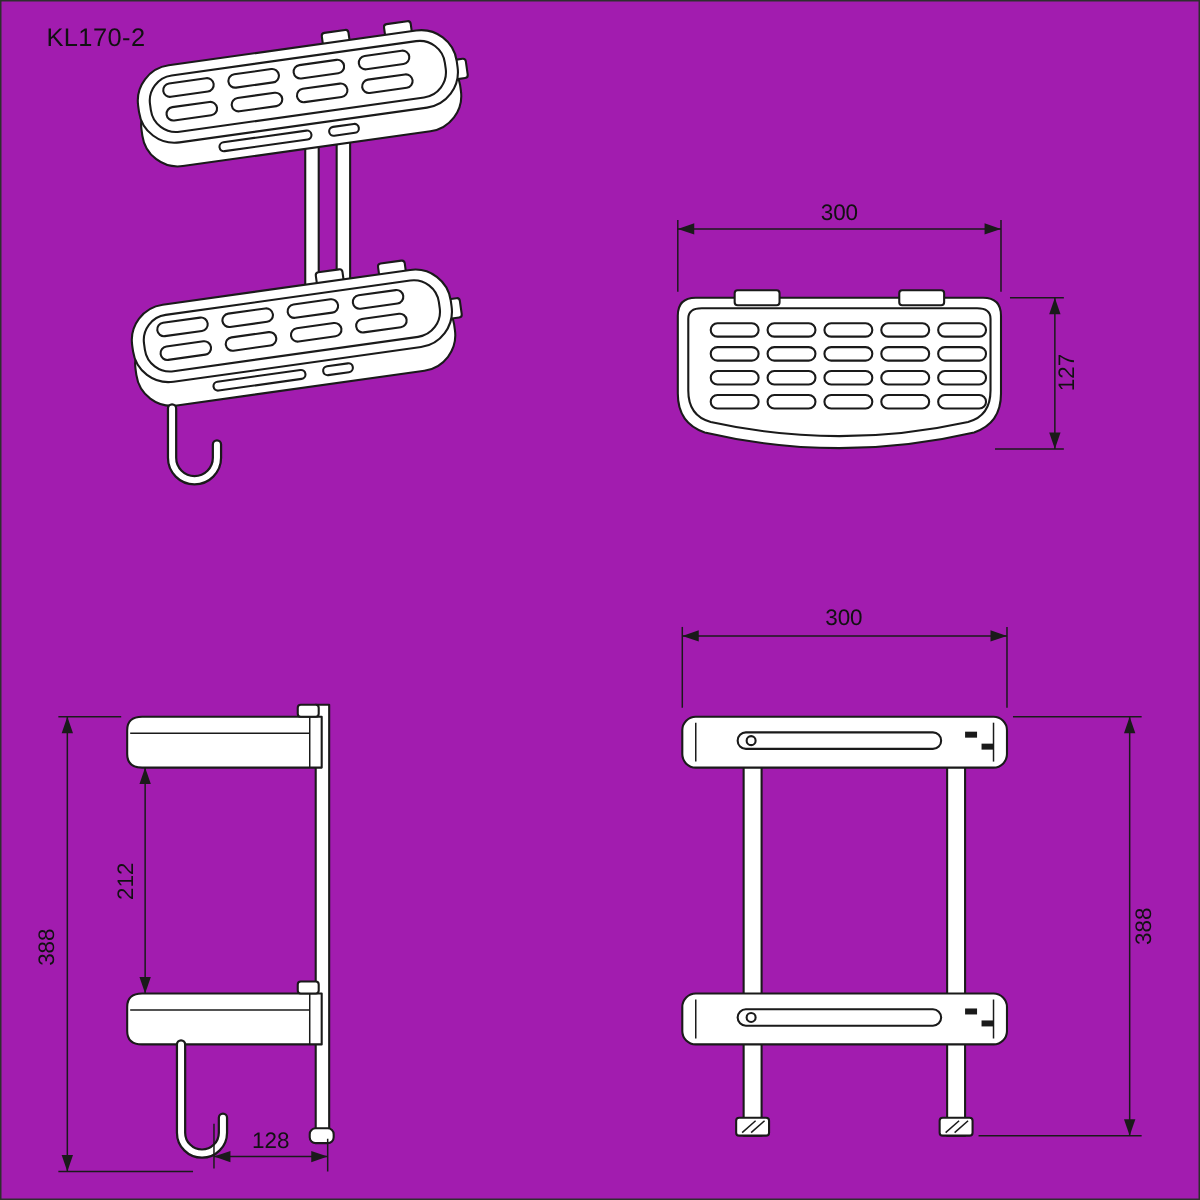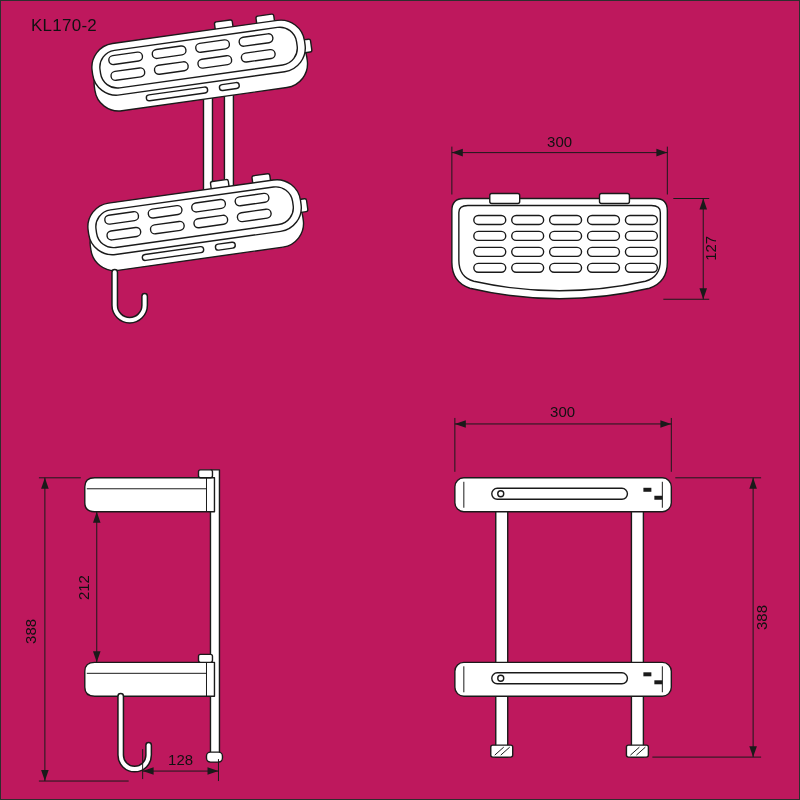--- a/index.html
+++ b/index.html
@@ -1,18 +1,18 @@
 <!DOCTYPE html>
 <html><head>
 <meta charset="utf-8">
 <style>
   html,body{margin:0;padding:0;background:#fff}
   .page{
     position:relative;width:800px;height:800px;box-sizing:border-box;
-    background:#be185d;border:1px solid #2e2e2e;overflow:hidden;
+    background:#a21caf;border:1px solid #2e2e2e;overflow:hidden;
     font-family:"Liberation Sans",sans-serif;
     text-decoration:underline;
   }
   svg{position:absolute;left:0;top:0}
   .ln{stroke:#1a1a1a;stroke-width:1.4;fill:none;stroke-linejoin:round;stroke-linecap:round}
   .f{fill:#ffffff}
   .dim{stroke:#1a1a1a;stroke-width:1;fill:none}
   .ar{fill:#1a1a1a;stroke:none}
   .hook-outer{stroke:#1a1a1a;stroke-width:7;fill:none;stroke-linecap:round}
   .hook-inner{stroke:#ffffff;stroke-width:4;fill:none;stroke-linecap:round}

